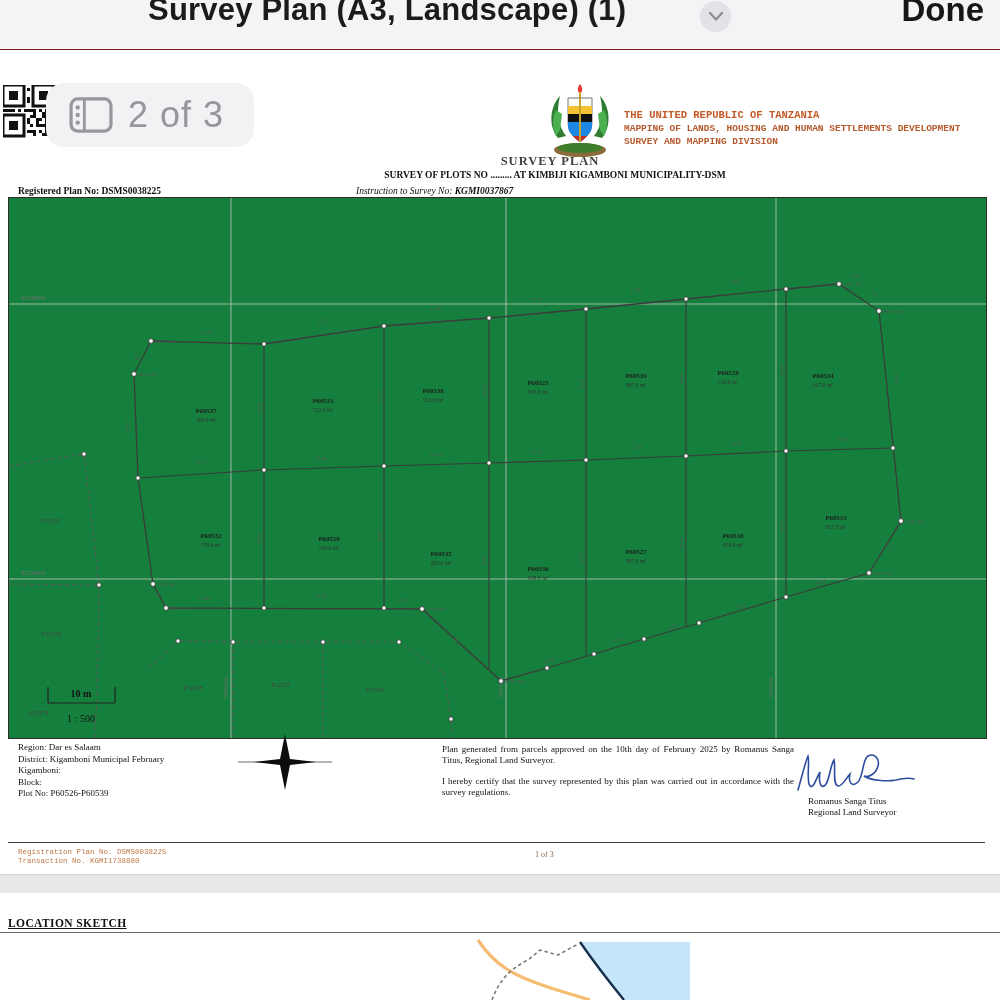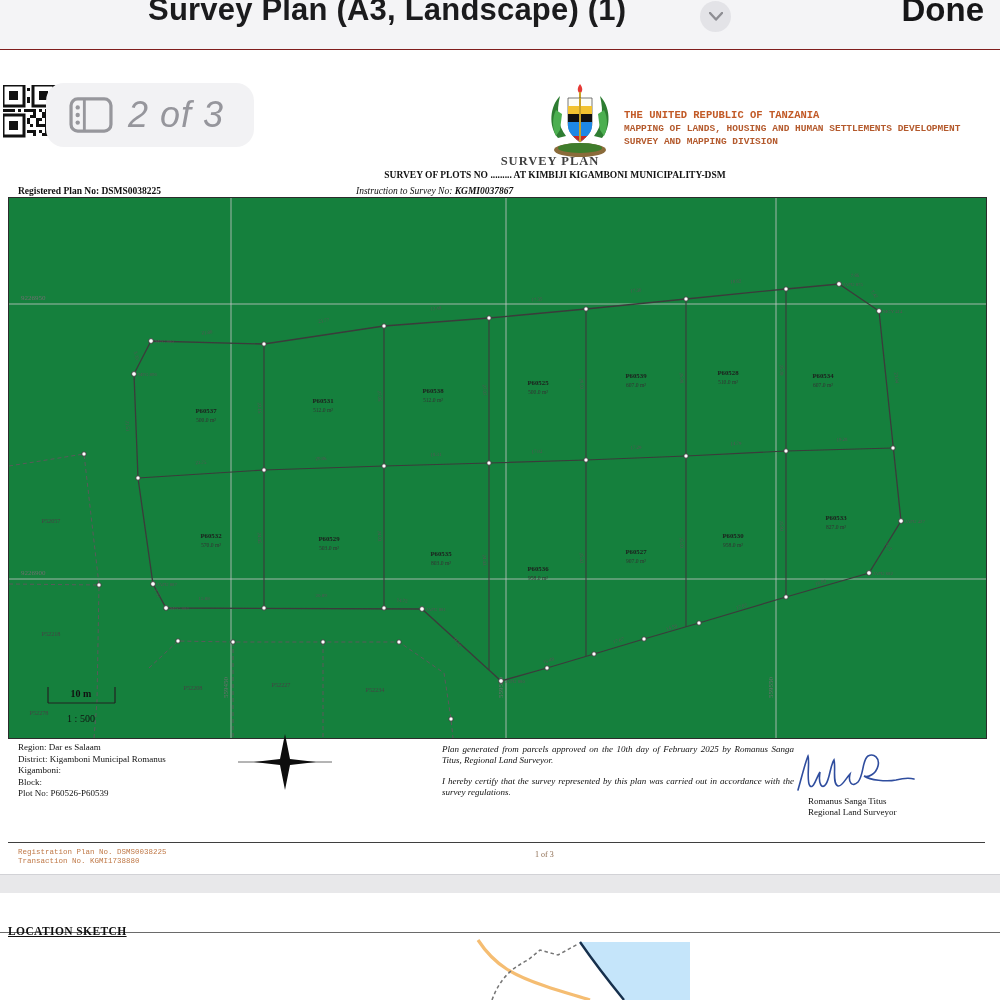--- a/index.html
+++ b/index.html
@@ -11,21 +11,21 @@
     letter-spacing:.2px;white-space:nowrap;}
   .chev-btn{position:absolute;left:700px;top:1px;width:31px;height:31px;border-radius:50%;
     background:#e3e3e7;display:flex;align-items:center;justify-content:center;}
   .done-btn{position:absolute;right:16px;top:-9px;font-size:33px;font-weight:600;color:#161618;}
   
   .sheet{position:absolute;left:0;top:50px;width:1000px;height:824px;background:#fff;}
   .qr{position:absolute;left:3px;top:35px;}
   .page-badge{position:absolute;left:46px;top:33px;width:208px;height:64px;background:#f2f2f4;
     border-radius:18px;display:flex;align-items:center;gap:14px;padding-left:22px;box-sizing:border-box;
     font-family:"Liberation Sans",sans-serif;z-index:5;}
-  .page-badge span{font-size:36px;font-weight:500;color:#96969c;letter-spacing:1px;font-style:italic;}
+  .page-badge span{font-size:36px;font-weight:500;color:#96969c;letter-spacing:1px;}
   .coa{position:absolute;left:540px;top:28px;}
   .hdr-text{position:absolute;left:624px;top:59px;line-height:13px;font-family:Liberation Mono, monospace;}
   .hdr-text .l1{font-size:10.5px;font-weight:bold;color:#c25a27;}
   .hdr-text .l2{font-size:9.5px;font-weight:bold;color:#b45a2d;}
   .survey-plan{position:absolute;left:460px;top:104px;width:180px;text-align:center;
     font-size:12.5px;font-weight:bold;color:#404040;letter-spacing:1px;}
   .subtitle{position:absolute;left:300px;top:120px;width:510px;text-align:center;
     font-size:9.5px;font-weight:bold;color:#111;}
   .reg-row{position:absolute;left:0;top:136px;width:1000px;font-size:9.5px;color:#111;}
   .reg-row .reg{position:absolute;left:18px;font-weight:bold;}
@@ -47,33 +47,33 @@
   .scale-ratio{font-size:10px;fill:#111;}
   .boundary{fill:none;stroke:#3b3b3b;stroke-width:1.3;}
   .pline{fill:none;stroke:#3b3b3b;stroke-width:1.1;}
   .dashl{fill:none;stroke:#5a5a5a;stroke-width:1;stroke-dasharray:4 3;}
   .gridl{stroke:#c6c6c8;stroke-width:.8;}
   .node{fill:#fff;stroke:#3b3b3b;stroke-width:.9;}
   
   .info-block{position:absolute;left:18px;top:692px;font-size:9px;line-height:11.5px;color:#111;}
   .north{position:absolute;left:230px;top:682px;}
   .cert-block{position:absolute;left:442px;top:694px;width:352px;font-size:9px;line-height:11px;
-    text-align:justify;color:#111;font-style:italic;}
+    text-align:justify;color:#111;}
   .cert-block p{margin:0 0 10px 0;}
   .signature{position:absolute;left:792px;top:698px;}
   .signer{position:absolute;left:808px;top:746px;font-size:9px;line-height:11px;color:#111;}
   .foot-line{position:absolute;left:8px;top:792px;width:977px;border-top:1.6px solid #3f3f3f;}
   .foot-red{position:absolute;left:18px;top:798px;font-size:7.5px;line-height:9px;color:#c07a49;font-family:Liberation Mono, monospace;}
   .foot-page{position:absolute;left:535px;top:800px;font-size:8px;color:#8c6a4e;}
   .gray-band{position:absolute;left:0;top:874px;width:1000px;height:19px;background:#e8e8ea;
     border-top:1px solid #d2d2d6;border-bottom:1px solid #d2d2d6;}
   
   .page3{position:absolute;left:0;top:893px;width:1000px;height:107px;background:#fff;}
   .loc-head{position:absolute;left:0;top:24px;width:1000px;border-bottom:1.4px solid #6a6a6a;height:15px;}
-  .loc-head b{position:absolute;left:8px;top:8px;font-size:11.5px;font-weight:bold;color:#111;
+  .loc-head b{position:absolute;left:8px;top:0;font-size:11.5px;font-weight:bold;color:#111;
     text-decoration:underline;letter-spacing:.4px;}
   .sketch{position:absolute;left:440px;top:45px;}
 </style>
 </head>
 <body>
 
 <div class="titlebar">
   <div class="doc-title">Survey Plan (A3, Landscape) (1)</div>
   <div class="chev-btn">
     <svg width="14" height="9" viewBox="0 0 14 9">
@@ -338,21 +338,21 @@
           <circle cx="442" cy="521" r="2.2" class="node"></circle>
           <text x="72" y="499" class="scale-bar" text-anchor="middle">10 m</text>
           <text x="72" y="524" class="scale-ratio" text-anchor="middle">1 : 500</text>
         </g>
     </svg>
   </div>
   <div class="edge-note">TA</div>
 
   <div class="info-block">
     <div>Region: Dar es Salaam</div>
-    <div>District: Kigamboni Municipal Romanus</div>
+    <div>District: Kigamboni Municipal February</div>
     <div>Kigamboni:</div>
     <div>Block:</div>
     <div>Plot No: P60526-P60539</div>
   </div>
 
   <svg class="north" width="110" height="62" viewBox="0 0 110 62">
     <line x1="8" y1="30" x2="102" y2="30" stroke="#444" stroke-width="0.8"></line>
     <path d="M55,2 L60,27 L86,30 L60,33 L55,58 L50,33 L24,30 L50,27 Z" fill="#0d0d0d"></path>
   </svg>
 

